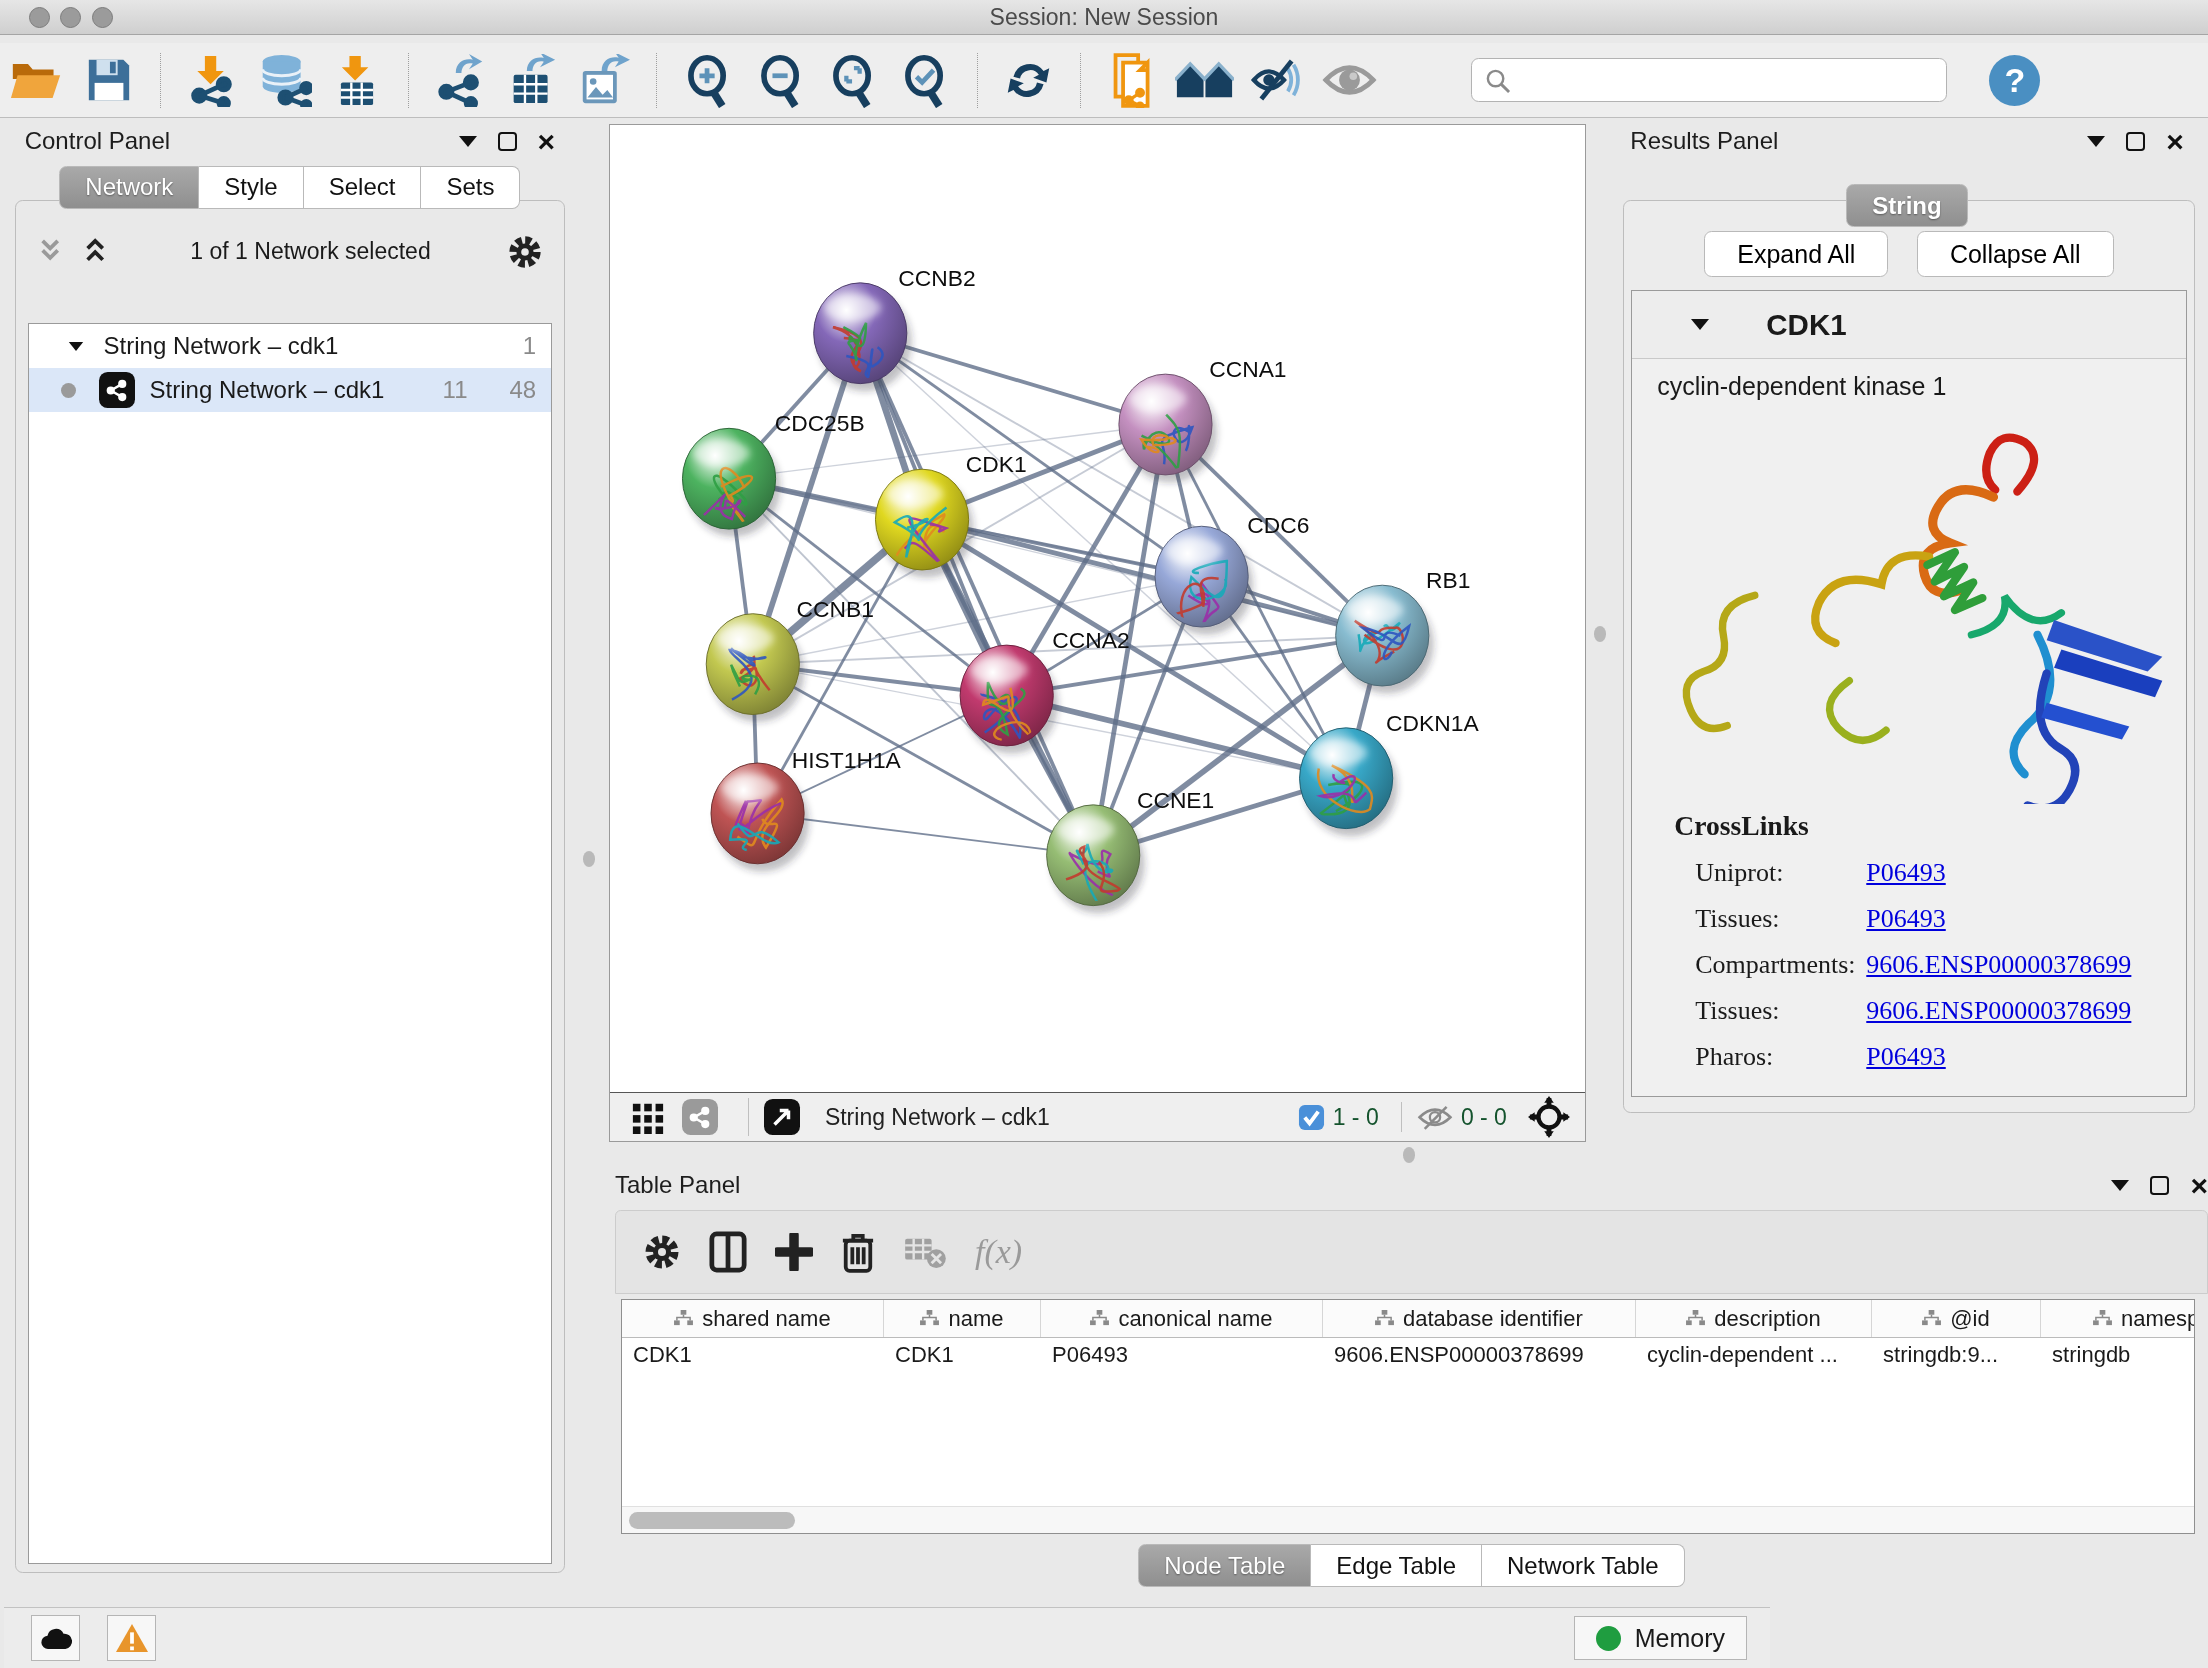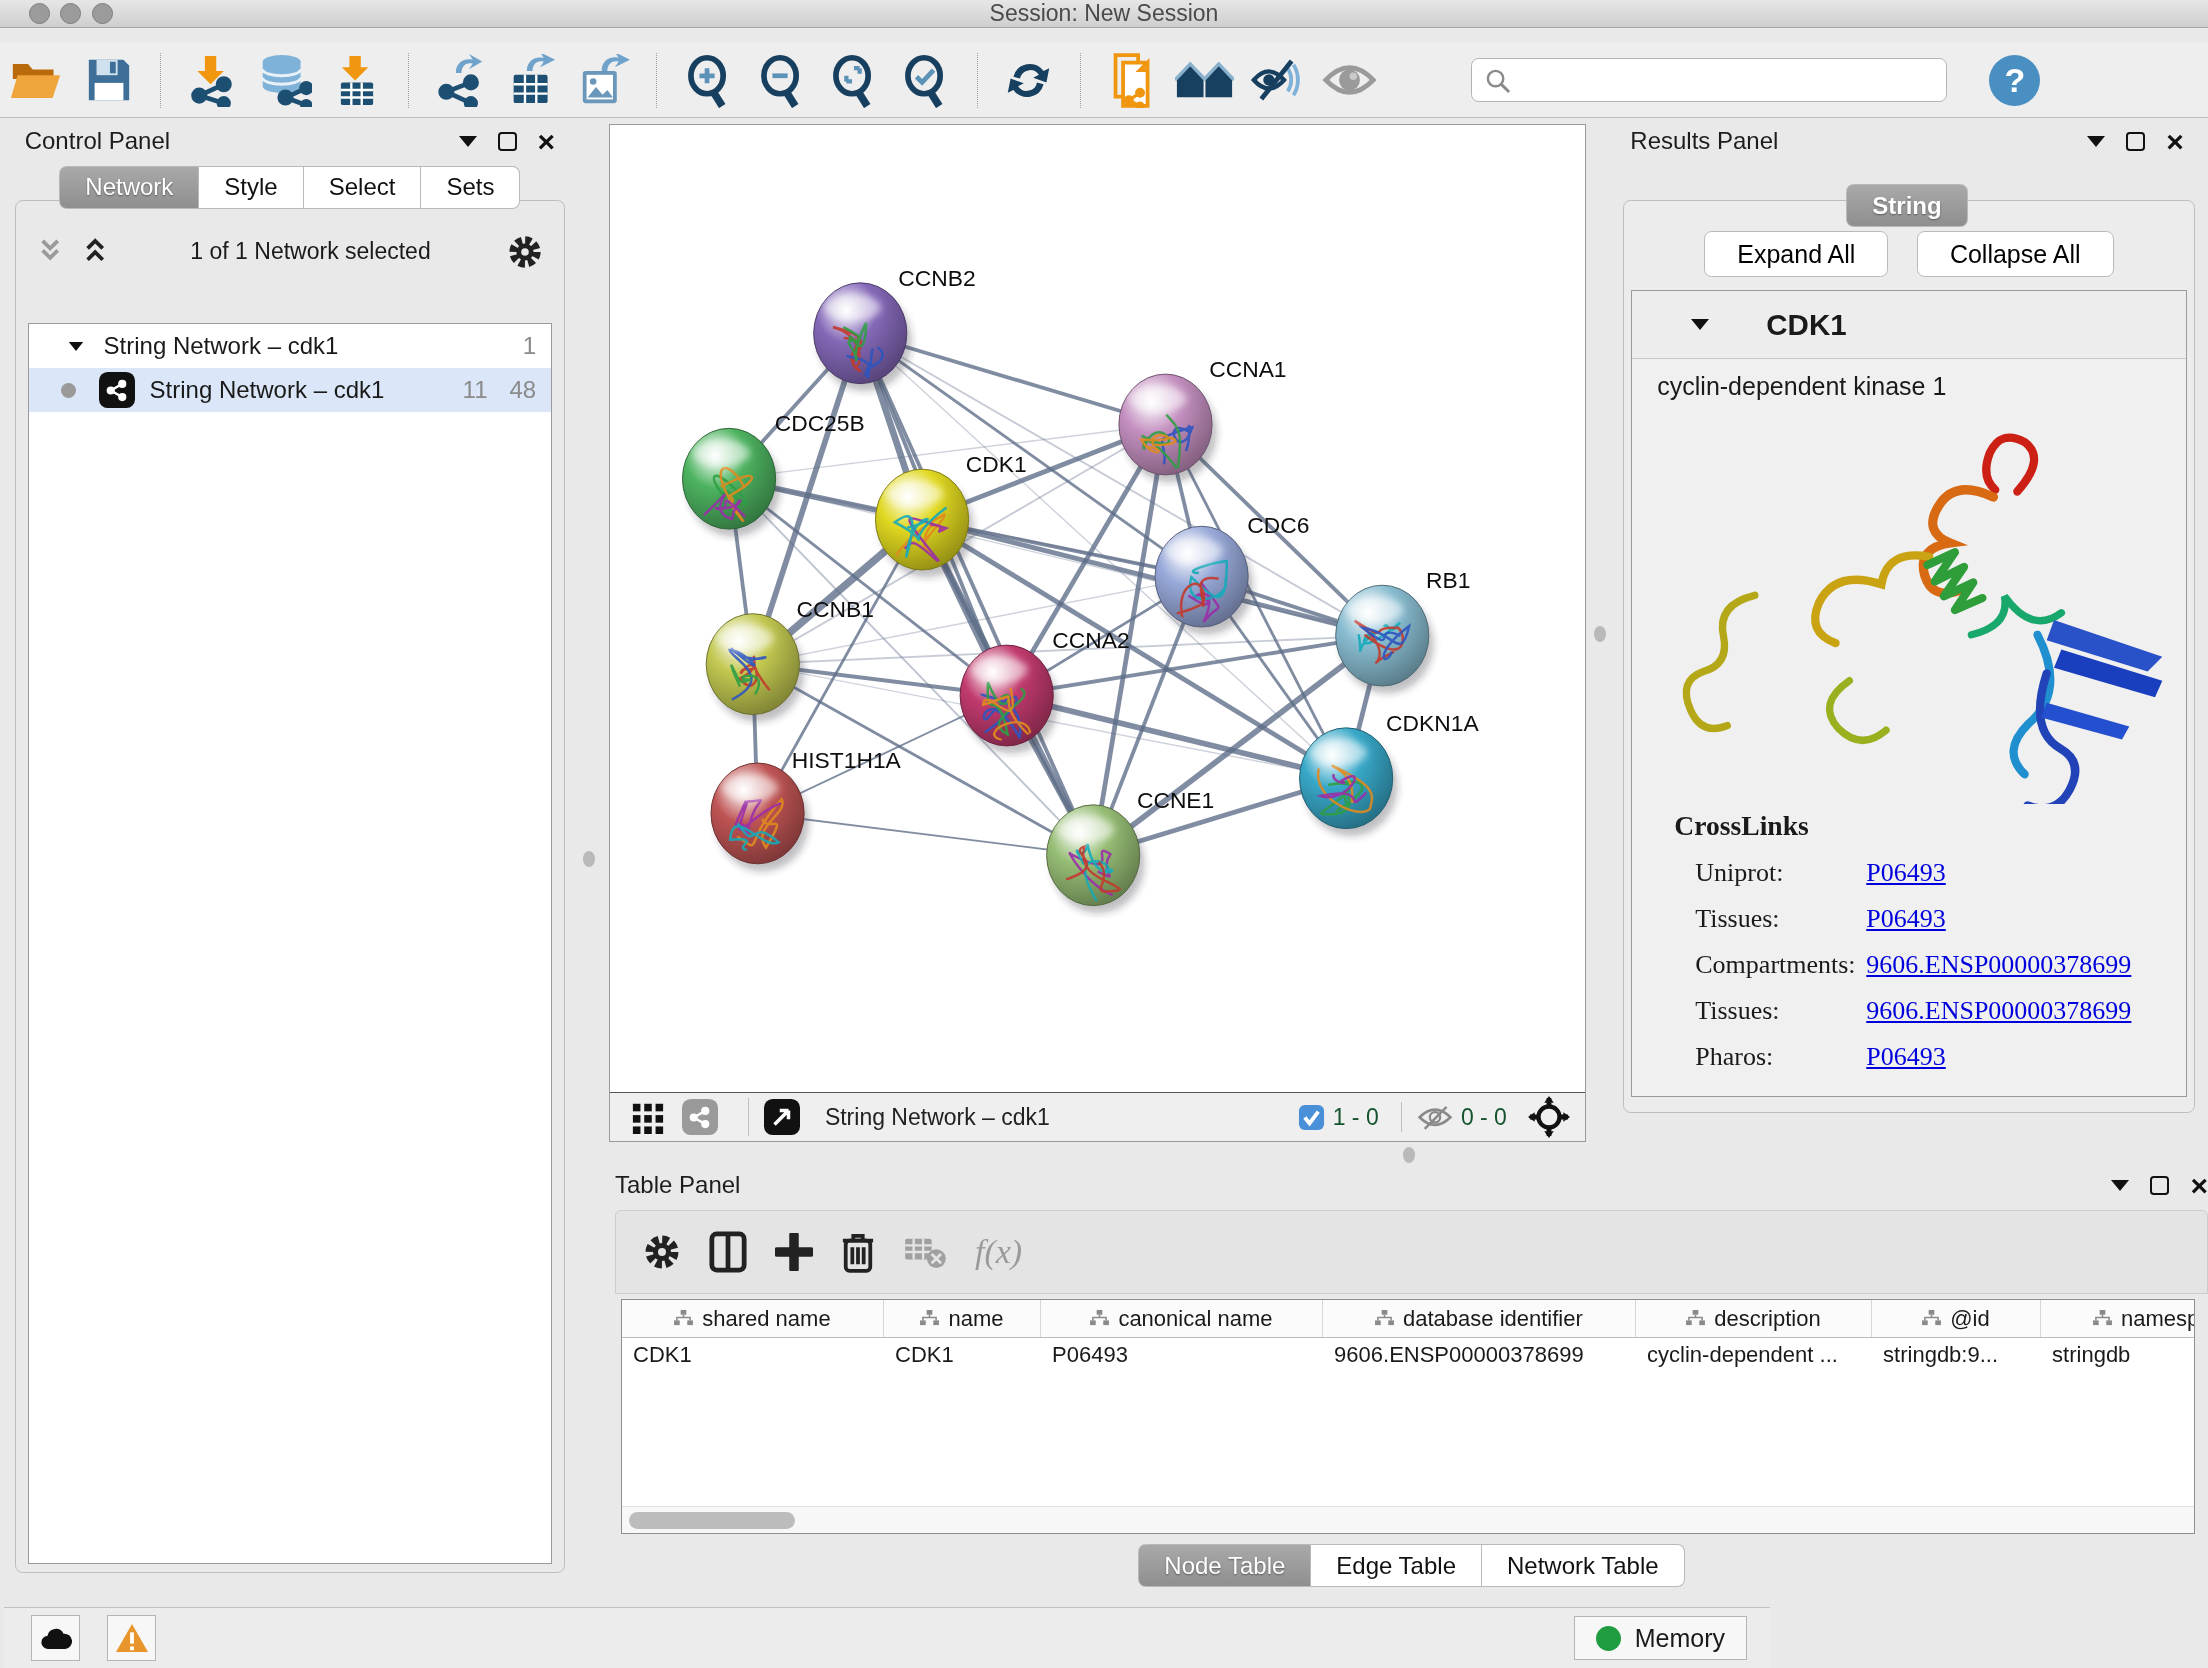--- a/index.html
+++ b/index.html
@@ -1,20 +1,20 @@
 <!DOCTYPE html>
 <html style="font-size:15px"><head>
 <meta charset="utf-8">
 <style>
   * { margin:0; padding:0; box-sizing:border-box; }
   html,body { width:2208px; height:1668px; overflow:hidden; background:#e9e9e9;
     font-family:"Liberation Sans", sans-serif; color:#1a1a1a; }
 
   
-  #titlebar { position:absolute; left:0; top:0; width:2208px; height:28px;
+  #titlebar { position:absolute; left:0; top:0; width:2208px; height:35px;
     background:linear-gradient(#e6e6e6,#cfcfcf); border-bottom:1px solid #a5a5a5;
     display:flex; align-items:center; }
   .traffic { width:21px; height:21px; border-radius:50%; background:#9b9b9b;
     border:1px solid #7c7c7c; margin-left:10.5px; }
   .traffic:first-child { margin-left:28.5px; }
   #win-title { position:absolute; left:0; right:0; text-align:center; font-size:23px; color:#4a4a4a; }
 
   
   #toolbar { position:absolute; left:0; top:43px; width:2208px; height:75px;
     background:#eeeeee; border-bottom:1px solid #bdbdbd; display:flex; align-items:center; }
@@ -331,21 +331,21 @@
             <g stroke="#fff" stroke-width="3" fill="#fff">
               <circle cx="7" cy="14" r="3.5"></circle>
                 <circle cx="21" cy="6" r="3.5"></circle>
                 <circle cx="21" cy="22" r="3.5"></circle>
               <path d="M7 14 L21 6 M7 14 L21 22" fill="none"></path>
             </g>
           </svg>
         </span>
         <span>String Network – cdk1</span>
         <span class="count" style="margin-left:auto;">11</span>
-        <span class="count" style="margin-left:22px;">48</span>
+        <span class="count" style="margin-left:42px;">48</span>
       </div>
     </div>
   </div>
 </div>
 
 <div id="network-view">
   <svg id="netsvg" viewBox="0 0 1025 1017">
       <defs>
         <filter id="nblur" x="-50%" y="-50%" width="200%" height="200%">
           <feGaussianBlur stdDeviation="4"></feGaussianBlur>

